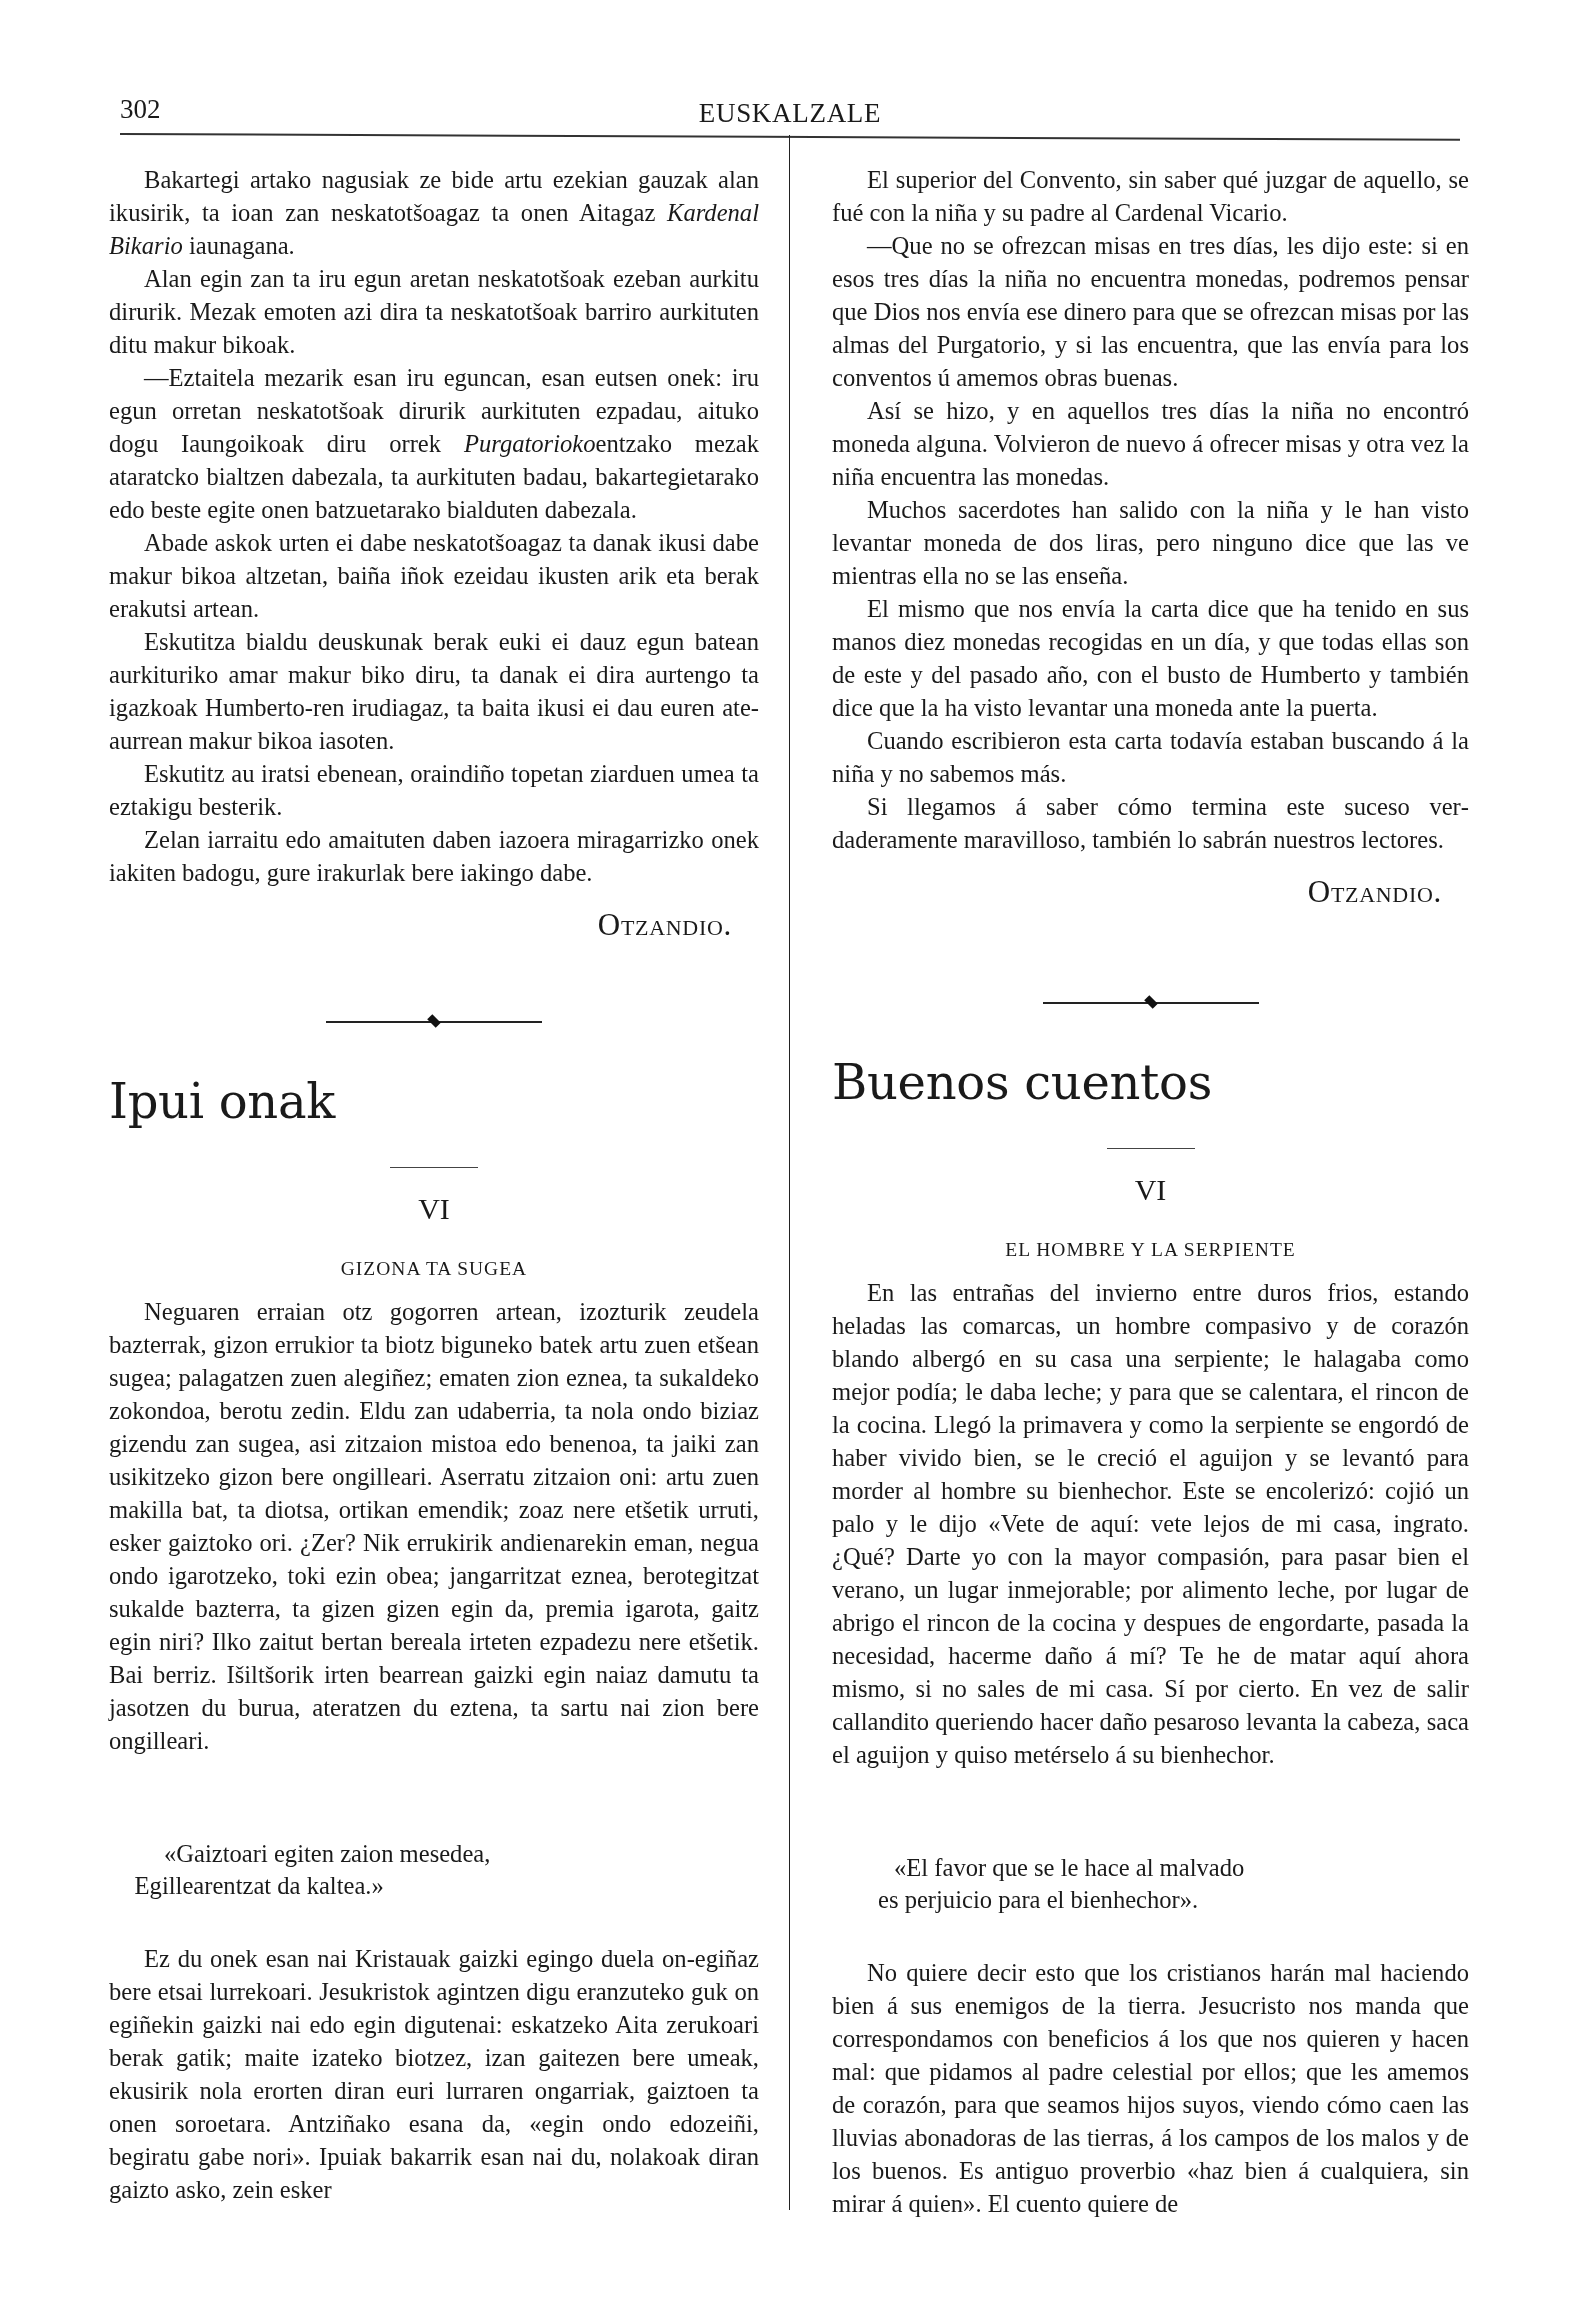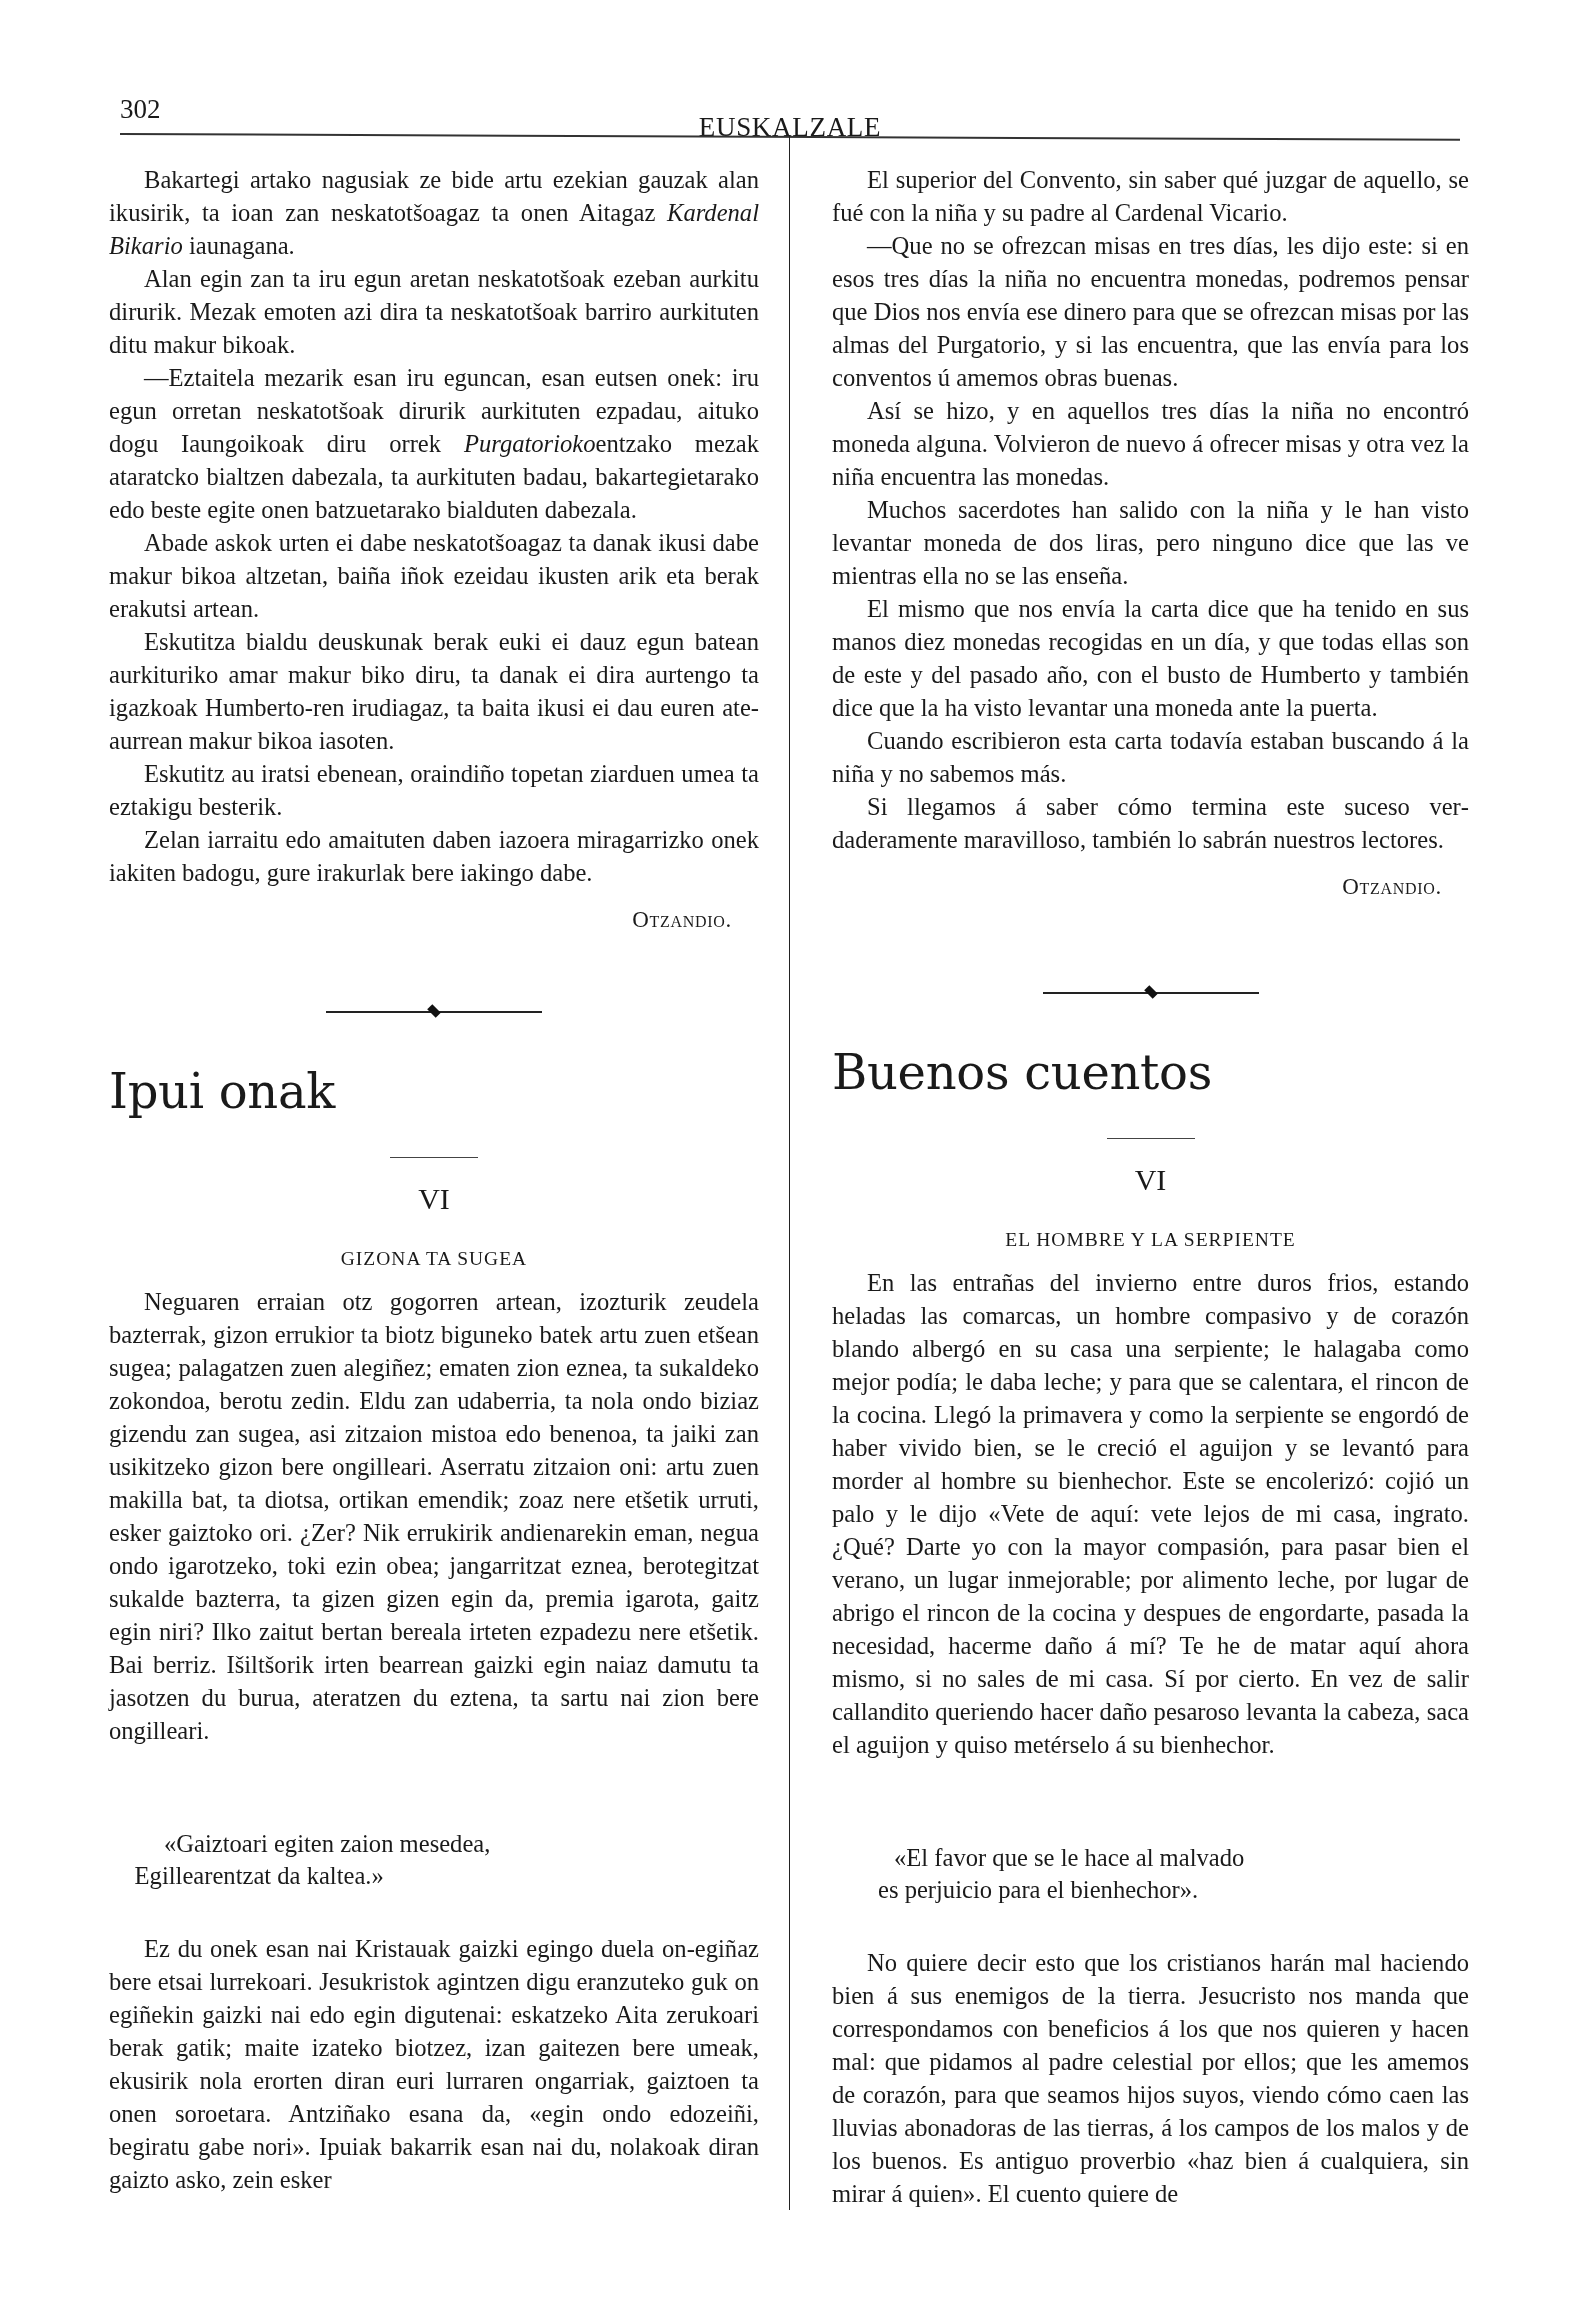--- a/index.html
+++ b/index.html
@@ -1,31 +1,31 @@
 <!DOCTYPE html>
 <html style="font-size:10.8px"><head>
 <meta charset="utf-8">
 <style>
   html, body { margin: 0; padding: 0; background: #ffffff; }
   body { width: 1591px; height: 2307px; position: relative; overflow: hidden;
          font-family: "Liberation Serif", "DejaVu Serif", serif; color: #1a1a1a; }
   .page-header { position: absolute; left: 120px; top: 94px; width: 1340px; height: 40px; }
   .page-number { position: absolute; left: 0; top: 0; font-size: 27px; }
-  .running-title { position: absolute; left: 0; right: 0; top: 18px; text-align: center;
+  .running-title { position: absolute; left: 0; right: 0; top: 4px; text-align: center;
                    font-size: 27px; letter-spacing: 0.7px; }
   .header-rule { position: absolute; left: 120px; top: 133px; width: 1340px; height: 0;
                  border-top: 2px solid #333; transform: rotate(0.25deg); transform-origin: left; }
   .column-divider { position: absolute; left: 789px; top: 135px; width: 1.3px; height: 2075px;
                     background: #222; }
   .column { position: absolute; top: 163px; width: 650px; }
   .col-left { left: 109px; }
   .col-right { left: 832px; width: 637px; }
   .para { font-size: 24.6px; line-height: 33px; text-align: justify; text-indent: 35px;
           margin: 0; hyphens: manual; }
-  .signature { font-size: 23px; text-align: right; margin: 17.5px 27px 0 0;
+  .signature { font-size: 31px; text-align: right; margin: 17.5px 27px 0 0;
                font-variant: small-caps; letter-spacing: 0.7px; }
   .ornament { width: 216px; height: 9.4px; margin: 74px auto 0 auto; position: relative; }
   .ornament .line { position: absolute; top: 4px; left: 0; right: 0; height: 2px; background: #222; }
   .ornament .diamond { position: absolute; left: 50%; top: -1.3px; width: 12px; height: 12px;
                        background: #111; transform: translateX(-50%) rotate(45deg) scaleY(0.6); }
   .section-title { font-family: "DejaVu Serif", serif; font-size: 48px; text-align: left;
                    margin: 47px 0 0 0; font-weight: normal; letter-spacing: -0.3px; }
   .short-rule { width: 88px; height: 1.3px; background: #444; margin: 38px auto 0 auto; }
   .chapter-num { text-align: center; font-size: 30px; margin: 24px 0 0 0; }
   .story-title { text-align: center; font-size: 19.5px; letter-spacing: 1px; margin: 32px 0 15px 0; }

